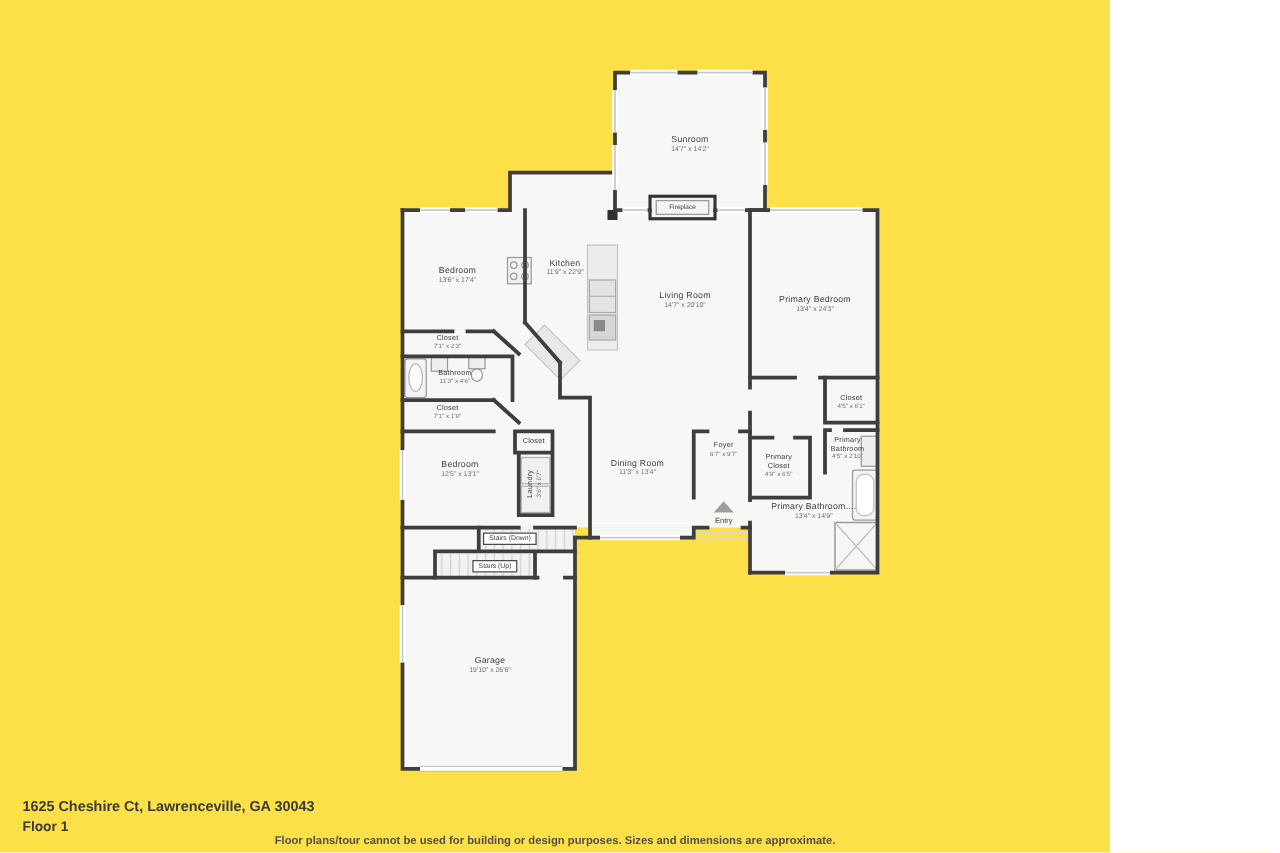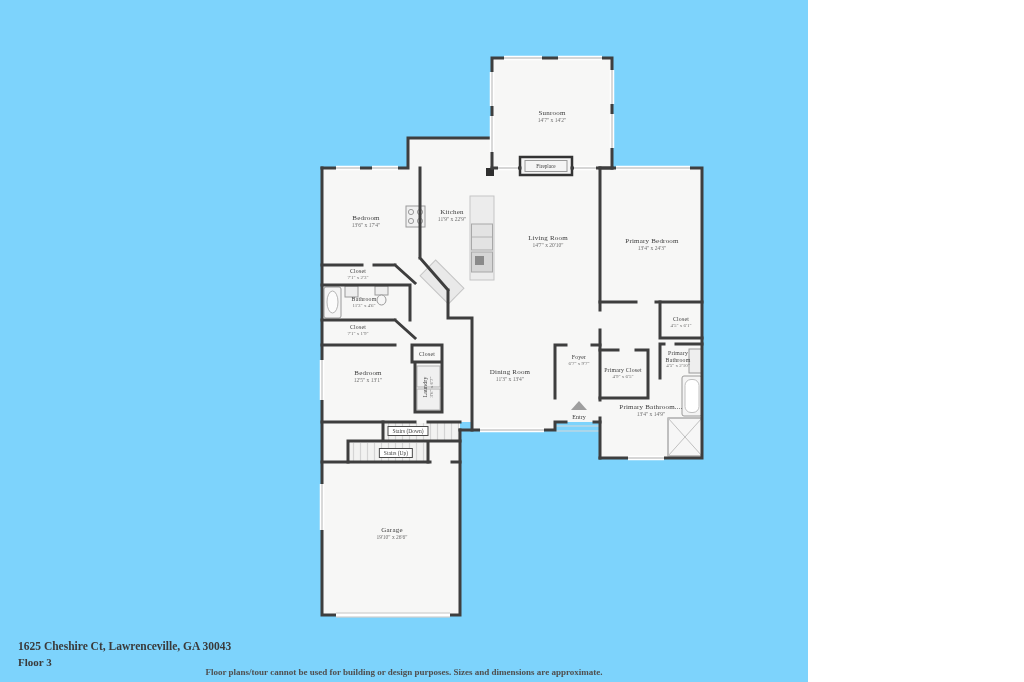--- a/index.html
+++ b/index.html
@@ -1,17 +1,17 @@
 <!DOCTYPE html>
 <html><head>
 <meta charset="utf-8">
 <style>
   html,body{margin:0;padding:0;background:#ffffff;}
-  #stage{position:relative;width:808px;height:682px;background:#7dd3fc;overflow:hidden;
-         font-family:Liberation Serif, serif;}
+  #stage{position:relative;width:888px;height:682px;background:#fde047;overflow:hidden;
+         font-family:Liberation Sans, sans-serif;}
   svg{position:absolute;left:0;top:0;}
   .lbl{position:absolute;transform:translate(-50%,-50%);text-align:center;
        white-space:nowrap;color:#3d3d3d;z-index:5;}
   .rn{font-size:7px;line-height:8px;font-weight:400;letter-spacing:.2px;}
   .rd{font-size:5.5px;line-height:7px;color:#6f6f6f;}
   .sm .rn{font-size:5.8px;line-height:6.5px;}
   .sm .rd{font-size:5px;line-height:6px;}
   .wrapname .rn{white-space:normal;width:40px;margin:0 auto;}
   .rot{transform:translate(-50%,-50%) rotate(-90deg);}
   .stairlbl{position:absolute;transform:translate(-50%,-50%);font-size:5.5px;color:#3d3d3d;
@@ -217,16 +217,16 @@
     <div class="rn">Garage</div>
     <div class="rd">19'10" x 26'6"</div>
   </div>
 
   <div class="fpl" style="left:546px;top:166px">Fireplace</div>
   <div class="stairlbl" style="left:408px;top:431px">Stairs (Down)</div>
   <div class="stairlbl" style="left:396px;top:453px">Stairs (Up)</div>
   <div class="entrylbl" style="left:579px;top:417px">Entry</div>
 
   <div id="address">1625 Cheshire Ct, Lawrenceville, GA 30043</div>
-  <div id="floorname">Floor 3</div>
+  <div id="floorname">Floor 1</div>
   <div id="disclaimer">Floor plans/tour cannot be used for building or design purposes. Sizes and dimensions are approximate.</div>
 
 </div>
 
 </body></html>

